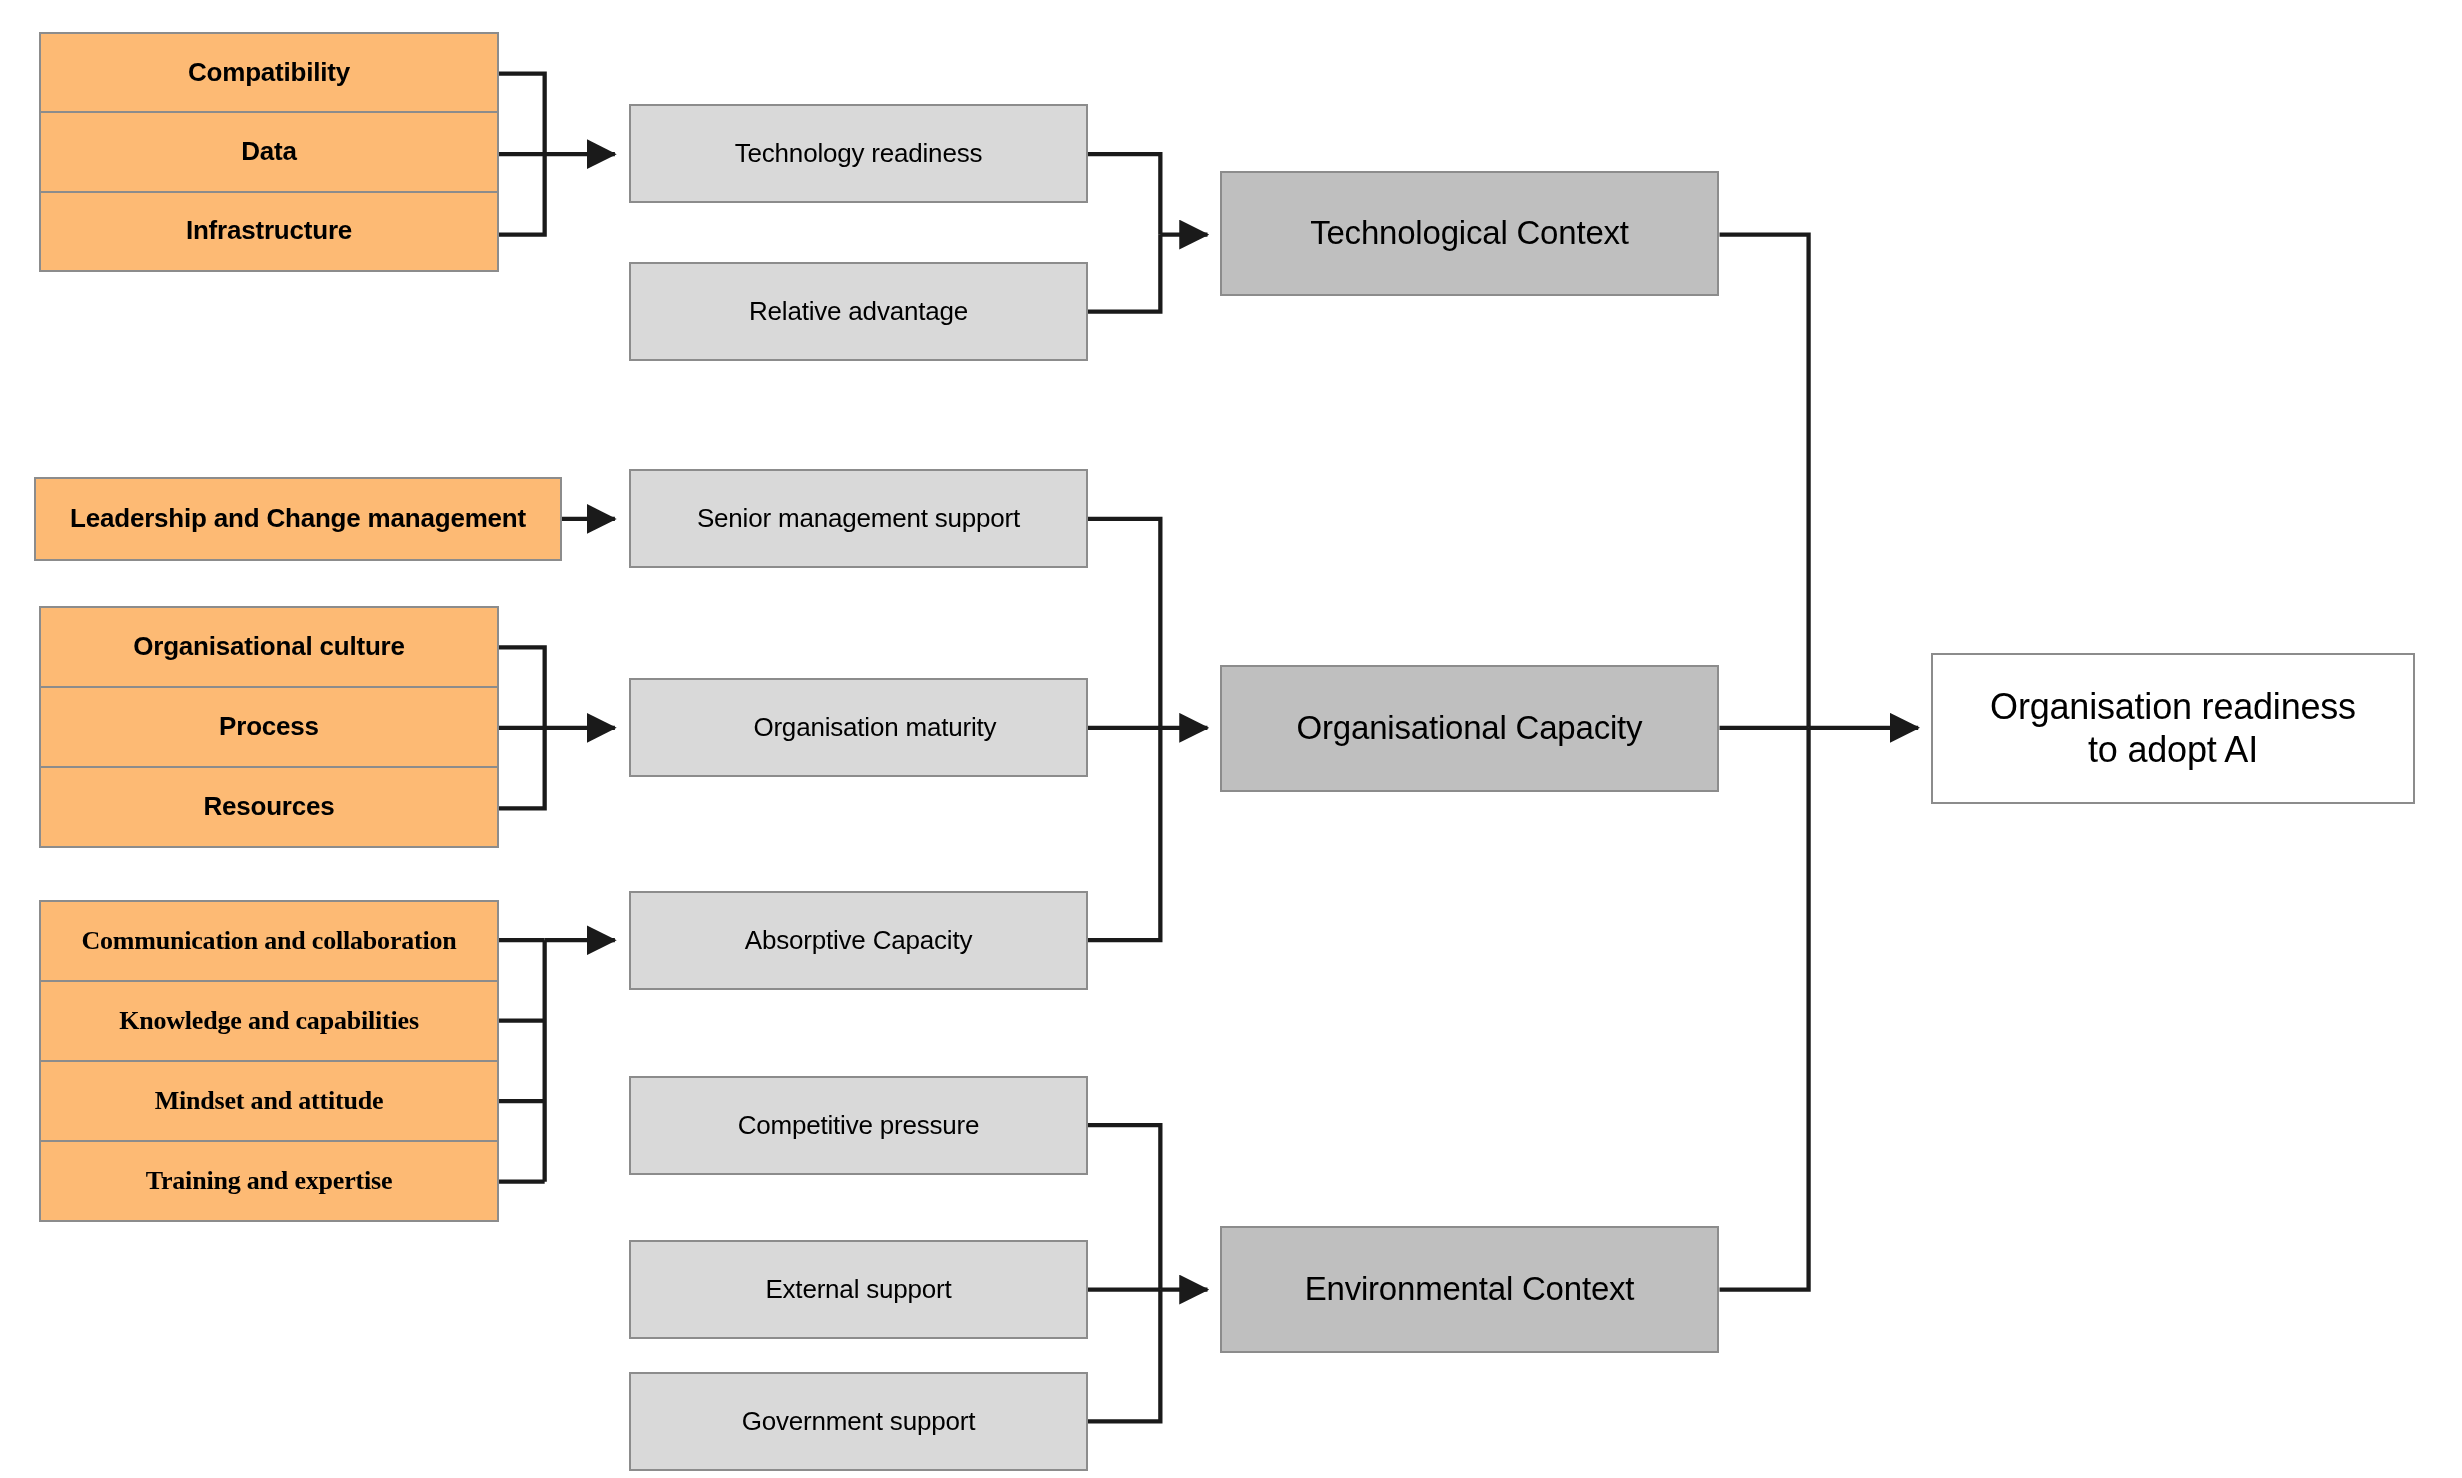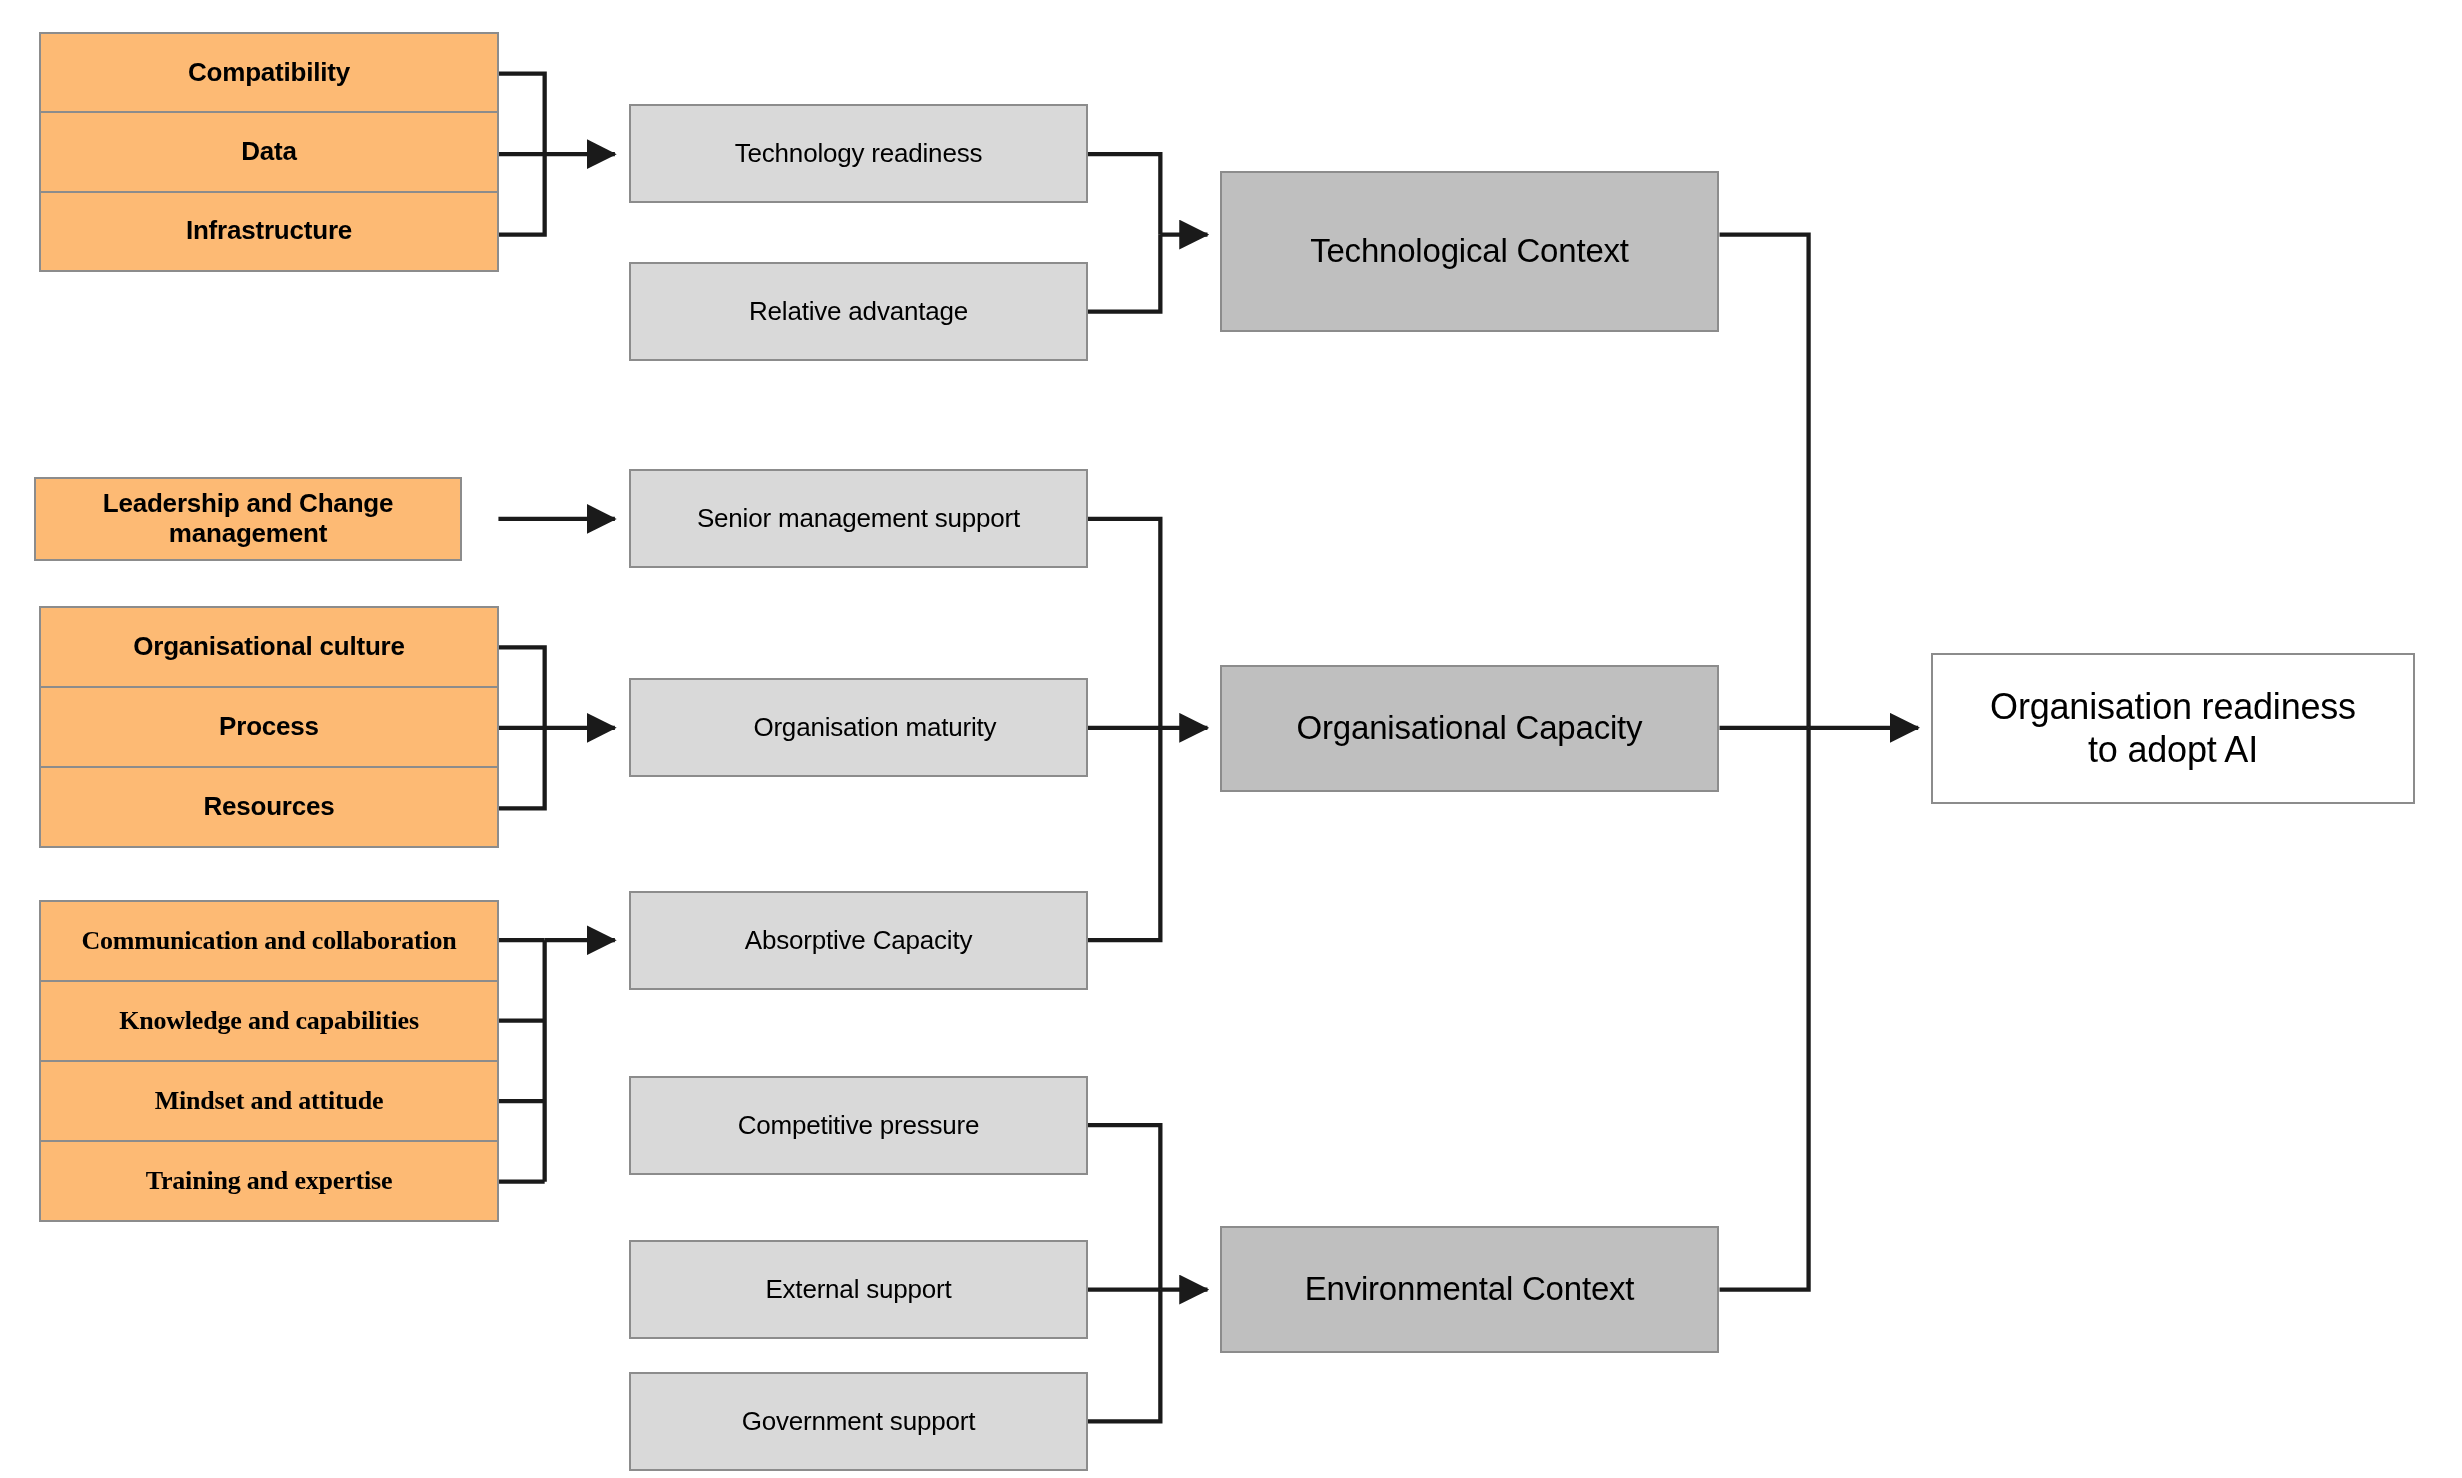--- a/index.html
+++ b/index.html
@@ -137,21 +137,21 @@
 
     </g>
   </svg>
 
   <div class="group" style="left:39px; top:32px; width:460px; height:240px;">
     <div class="cell">Compatibility</div>
     <div class="cell">Data</div>
     <div class="cell">Infrastructure</div>
   </div>
 
-  <div class="group" style="left:34px; top:477px; width:428px; height:84px;">
+  <div class="group" style="left:34px; top:477px; width:528px; height:84px;">
     <div class="cell">Leadership and Change management</div>
   </div>
 
   <div class="group" style="left:39px; top:606px; width:460px; height:242px;">
     <div class="cell">Organisational culture</div>
     <div class="cell">Process</div>
     <div class="cell">Resources</div>
   </div>
 
   <div class="group" style="left:39px; top:900px; width:460px; height:322px;font-family:Liberation Serif, serif;">
@@ -170,21 +170,21 @@
   <div class="node construct" style="left:629px; top:678px; width:459px; height:99px;padding-left:43px;">Organisation maturity</div>
 
   <div class="node construct" style="left:629px; top:891px; width:459px; height:99px;">Absorptive Capacity</div>
 
   <div class="node construct" style="left:629px; top:1076px; width:459px; height:99px;">Competitive pressure</div>
 
   <div class="node construct" style="left:629px; top:1240px; width:459px; height:99px;">External support</div>
 
   <div class="node construct" style="left:629px; top:1372px; width:459px; height:99px;">Government support</div>
 
-  <div class="node context" style="left:1220px; top:171px; width:499px; height:161px;">Technological Context</div>
+  <div class="node context" style="left:1220px; top:171px; width:499px; height:125px;">Technological Context</div>
 
   <div class="node context" style="left:1220px; top:665px; width:499px; height:127px;">Organisational Capacity</div>
 
   <div class="node context" style="left:1220px; top:1226px; width:499px; height:127px;">Environmental Context</div>
 
   <div class="node outcome" style="left:1931px; top:653px; width:484px; height:151px; flex-direction:column;">
     <span>Organisation readiness</span>
     <span>to adopt AI</span>
   </div>
 

